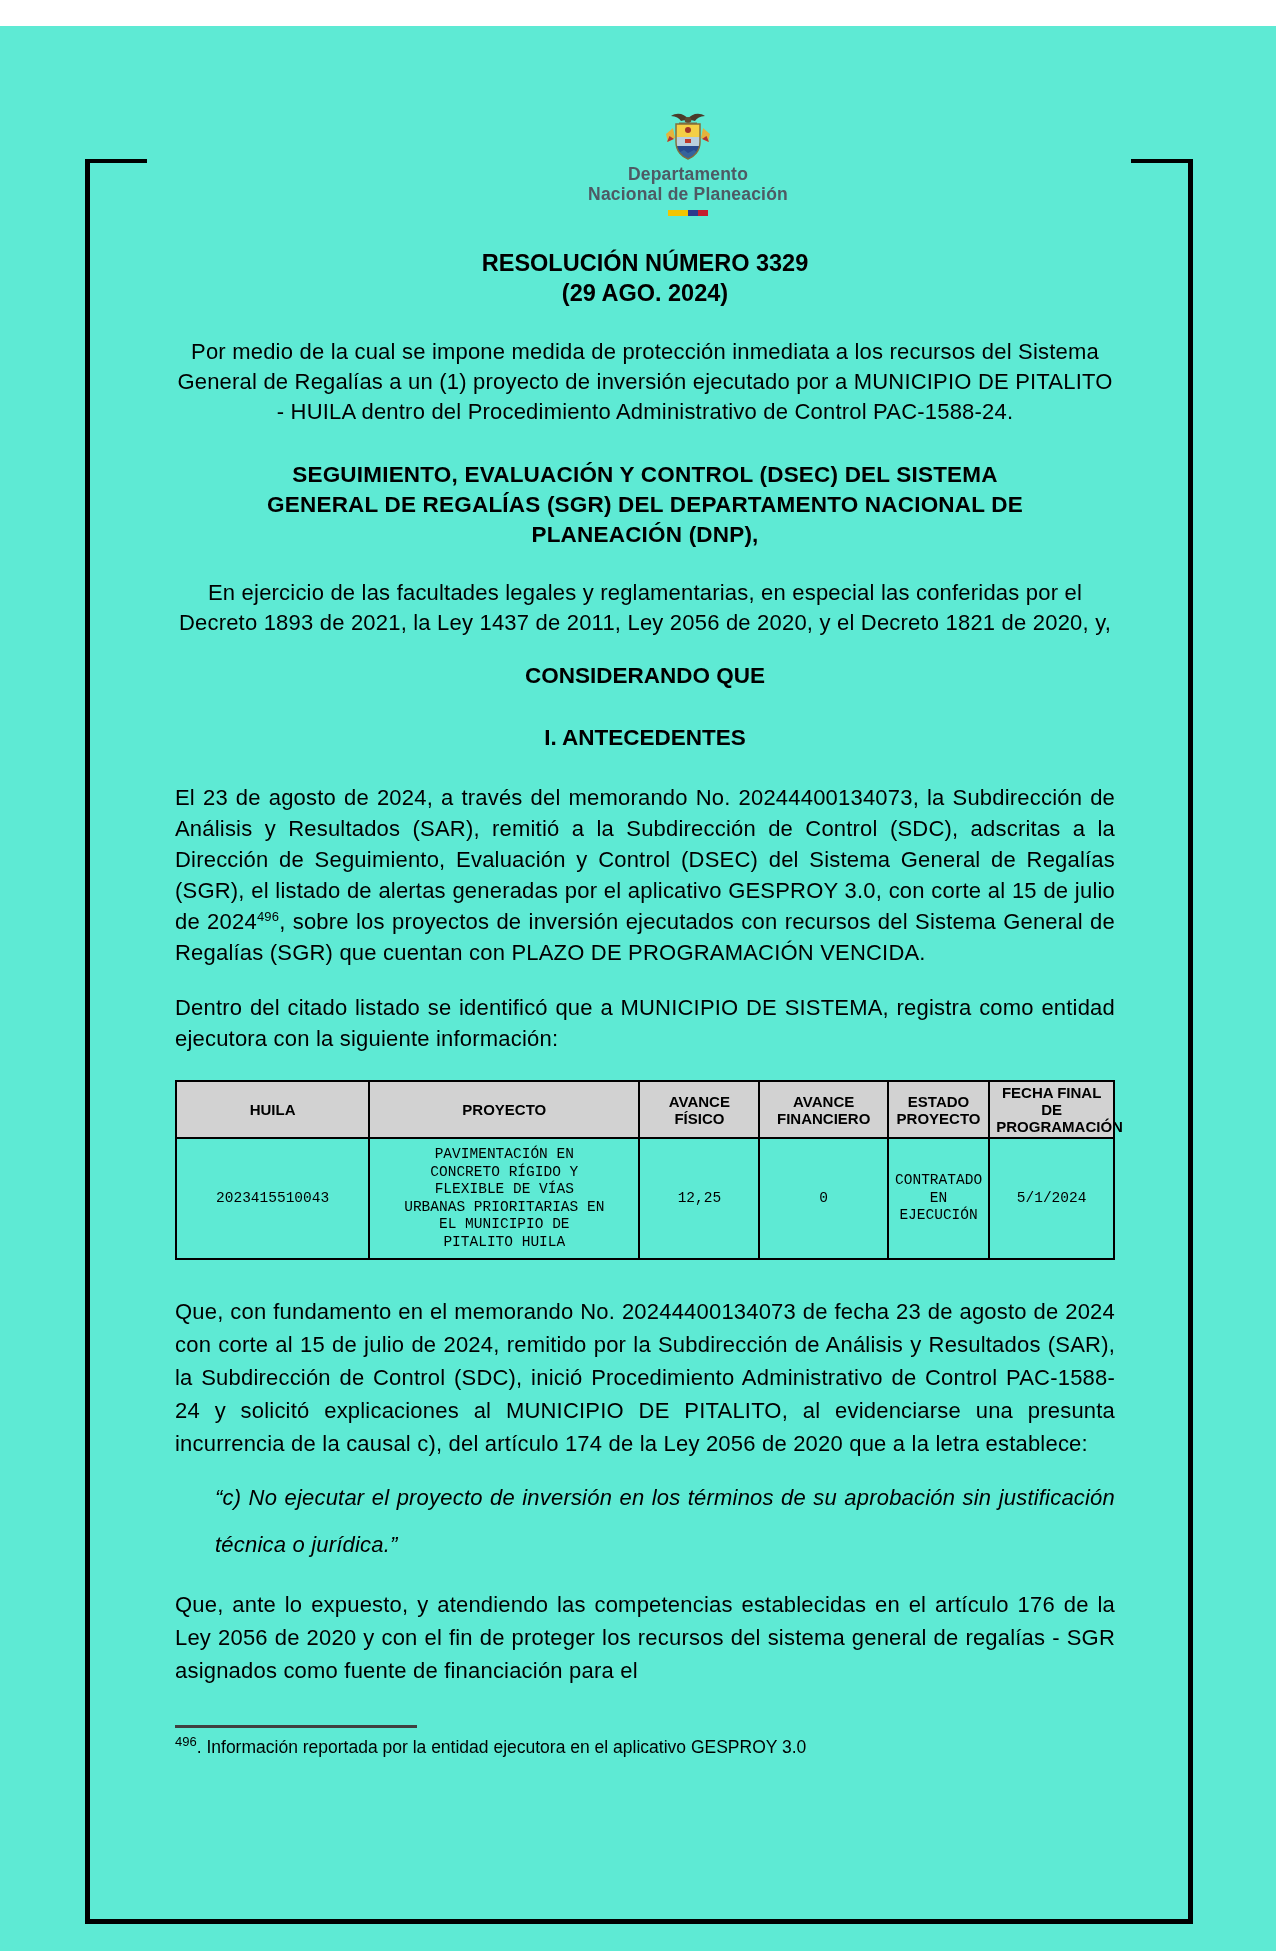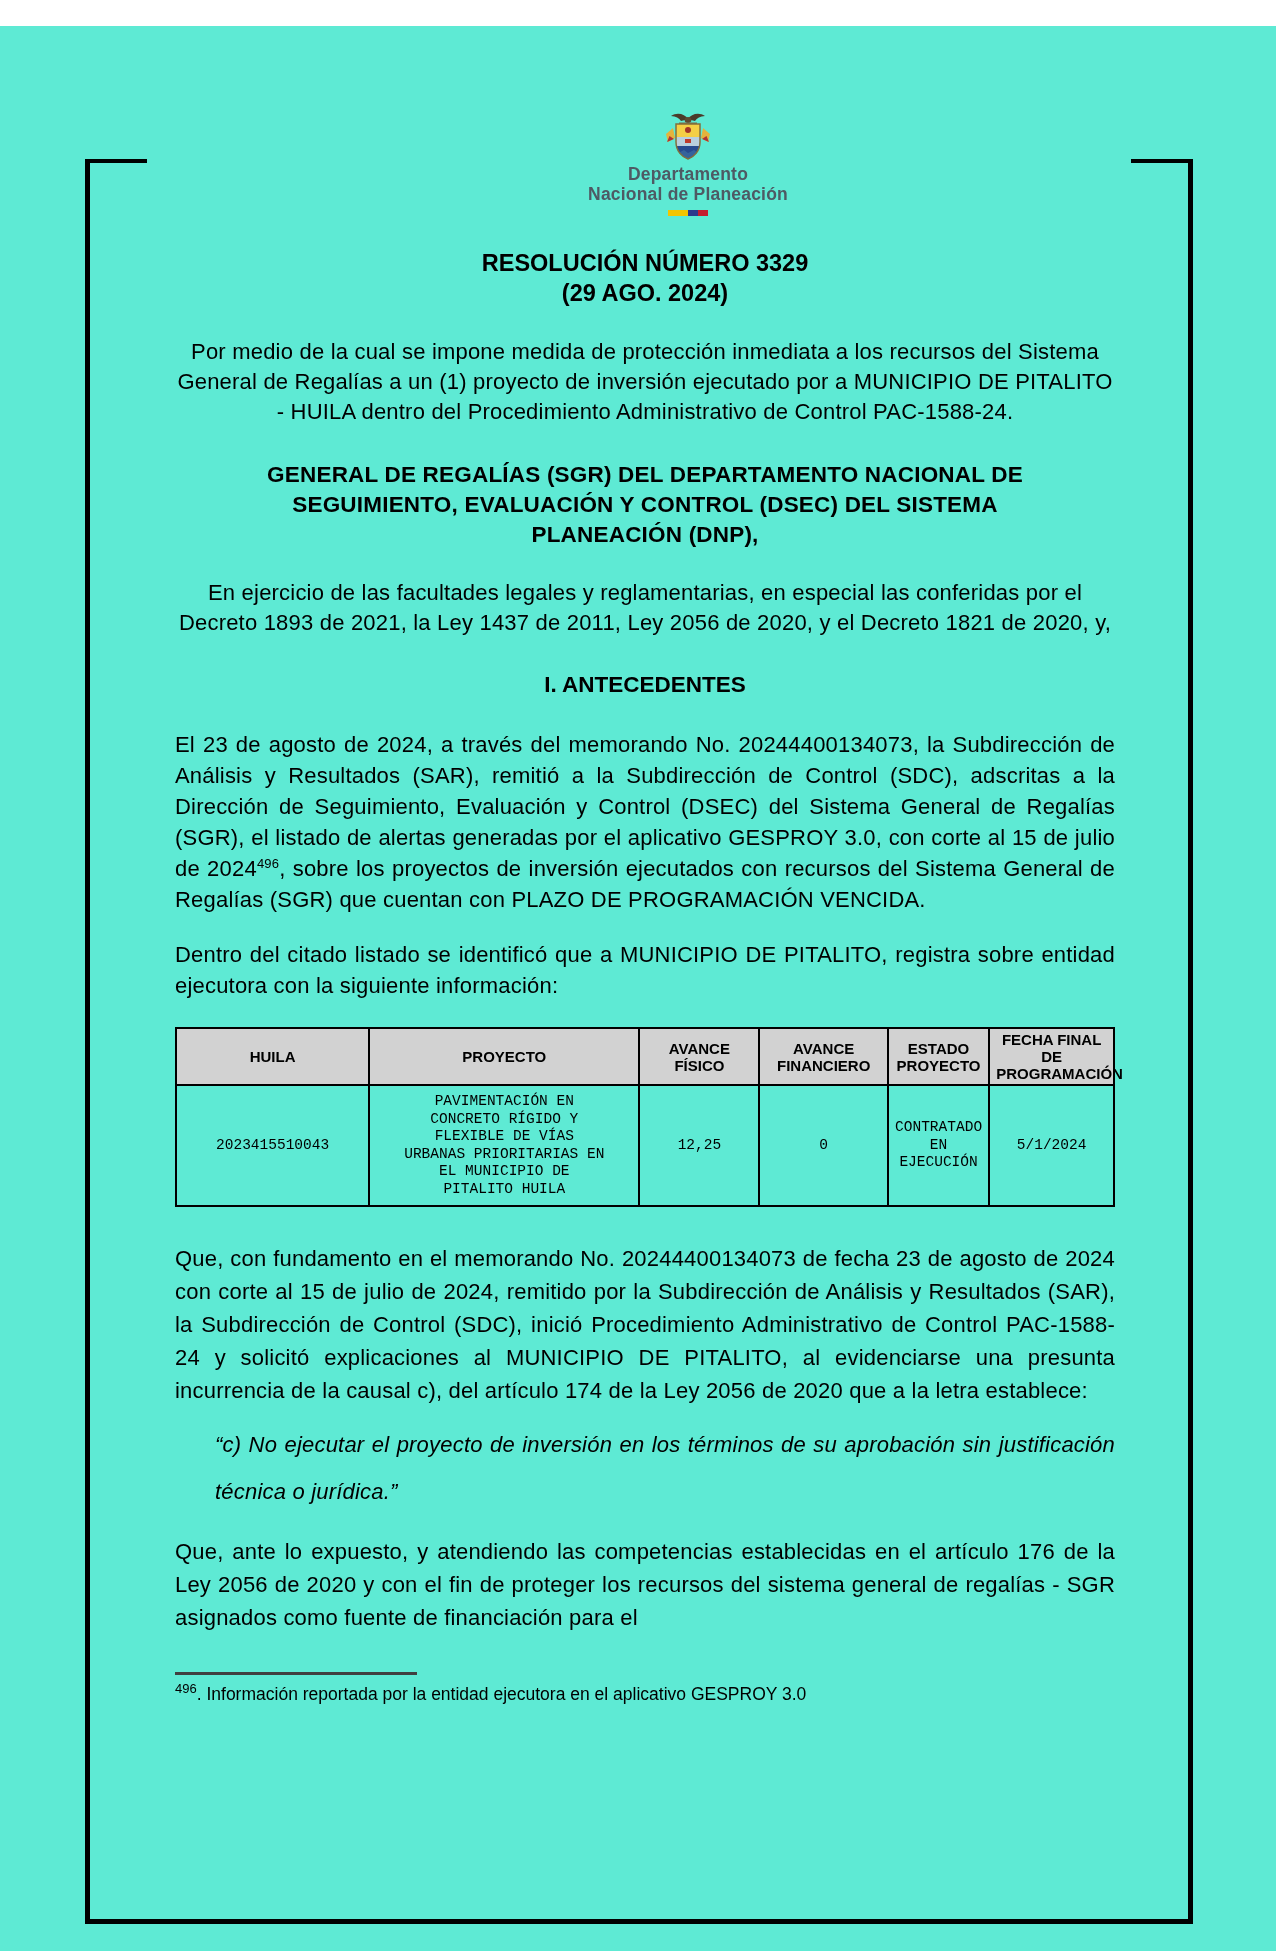--- a/index.html
+++ b/index.html
@@ -86,33 +86,34 @@
   <div class="content">
 
     <div>
       <div class="title-line">RESOLUCIÓN NÚMERO 3329</div>
       <div class="title-line">(29 AGO. 2024)</div>
     </div>
 
     <p class="p-center" style="margin-top:29px">Por medio de la cual se impone medida de protección inmediata a los recursos del Sistema General de Regalías a un (1) proyecto de inversión ejecutado por a MUNICIPIO DE PITALITO - HUILA dentro del Procedimiento Administrativo de Control PAC-1588-24.</p>
 
     <div style="margin-top:33px">
+      <div class="auth-line">SEGUIMIENTO, EVALUACIÓN Y CONTROL (DSEC) DEL SISTEMA</div>
       <div class="auth-line">GENERAL DE REGALÍAS (SGR) DEL DEPARTAMENTO NACIONAL DE</div>
-      <div class="auth-line">SEGUIMIENTO, EVALUACIÓN Y CONTROL (DSEC) DEL SISTEMA</div>
       <div class="auth-line">PLANEACIÓN (DNP),</div>
     </div>
 
     <p class="p-center" style="margin-top:28px">En ejercicio de las facultades legales y reglamentarias, en especial las conferidas por el Decreto 1893 de 2021, la Ley 1437 de 2011, Ley 2056 de 2020, y el Decreto 1821 de 2020, y,</p>
 
+    <div class="h-center" style="margin-top:23px">CONSIDERANDO QUE</div>
 
     <div class="h-center" style="margin-top:32px">I. ANTECEDENTES</div>
 
     <p class="p-just" style="margin-top:29px"><span>El 23 de agosto de 2024, a través del memorando No. 20244400134073, la Subdirección de Análisis y Resultados (SAR), remitió a la Subdirección de Control (SDC), adscritas a la Dirección de Seguimiento, Evaluación y Control (DSEC) del Sistema General de Regalías (SGR), el listado de alertas generadas por el aplicativo GESPROY 3.0, con corte al 15 de julio de 2024</span><sup class="fnref">496</sup><span>,  sobre los proyectos de inversión ejecutados con recursos del Sistema General de Regalías (SGR) que cuentan con PLAZO DE PROGRAMACIÓN VENCIDA.</span></p>
 
-    <p class="p-just" style="margin-top:24px">Dentro del citado listado se identificó que a MUNICIPIO DE PITALITO, registra sobre entidad ejecutora con la siguiente información:</p>
+    <p class="p-just" style="margin-top:24px">Dentro del citado listado se identificó que a MUNICIPIO DE SISTEMA, registra como entidad ejecutora con la siguiente información:</p>
 
     <table class="tbl">
       <colgroup>
         <col style="width:20.6%">
           <col style="width:28.8%">
           <col style="width:12.8%">
           <col style="width:13.7%">
           <col style="width:10.8%">
           <col style="width:13.3%">
       </colgroup>

